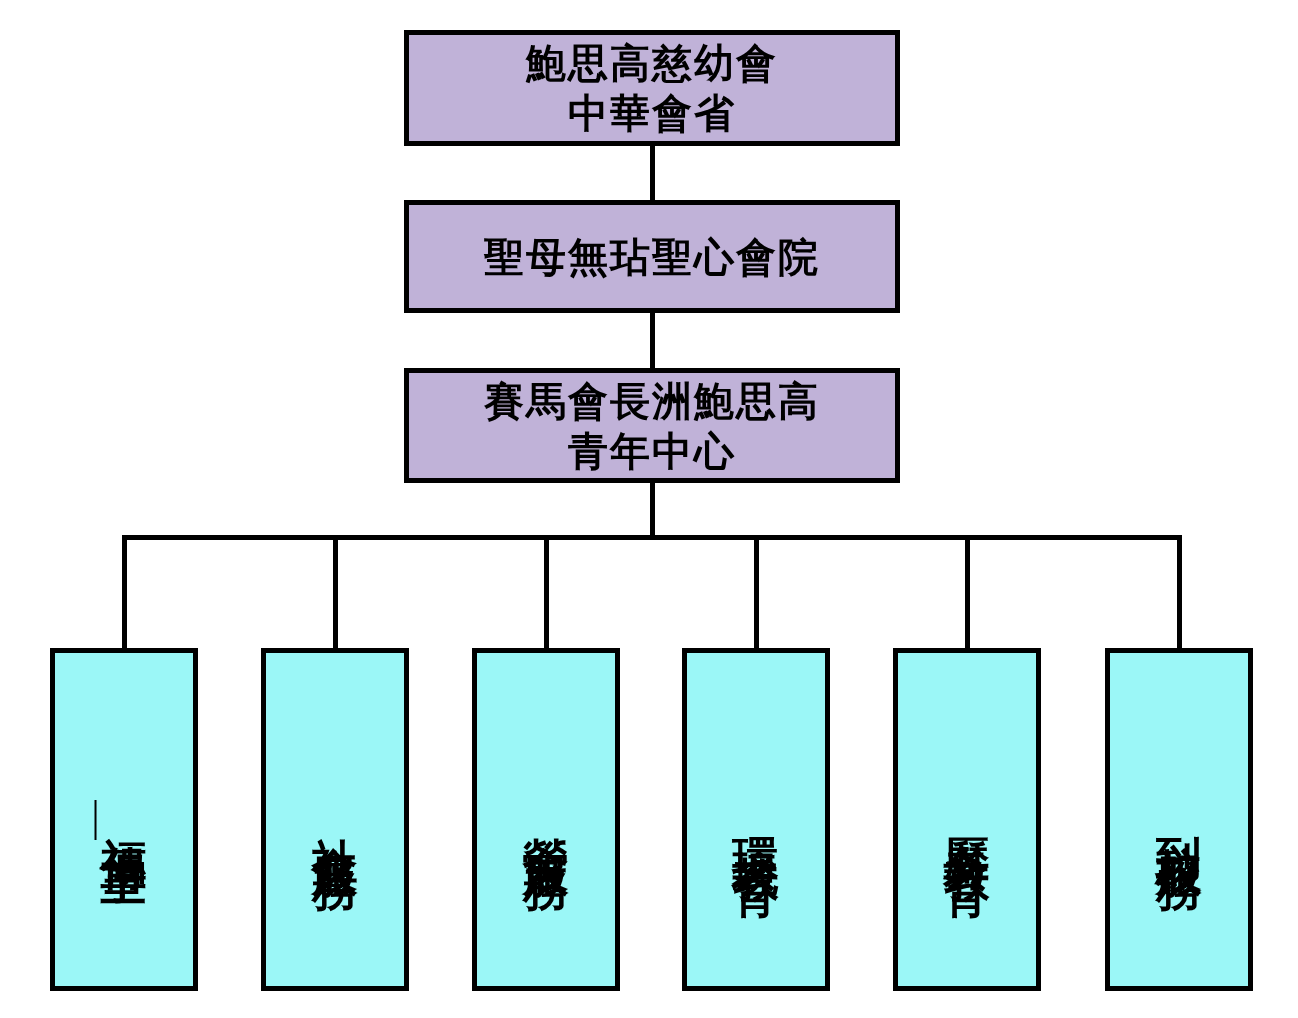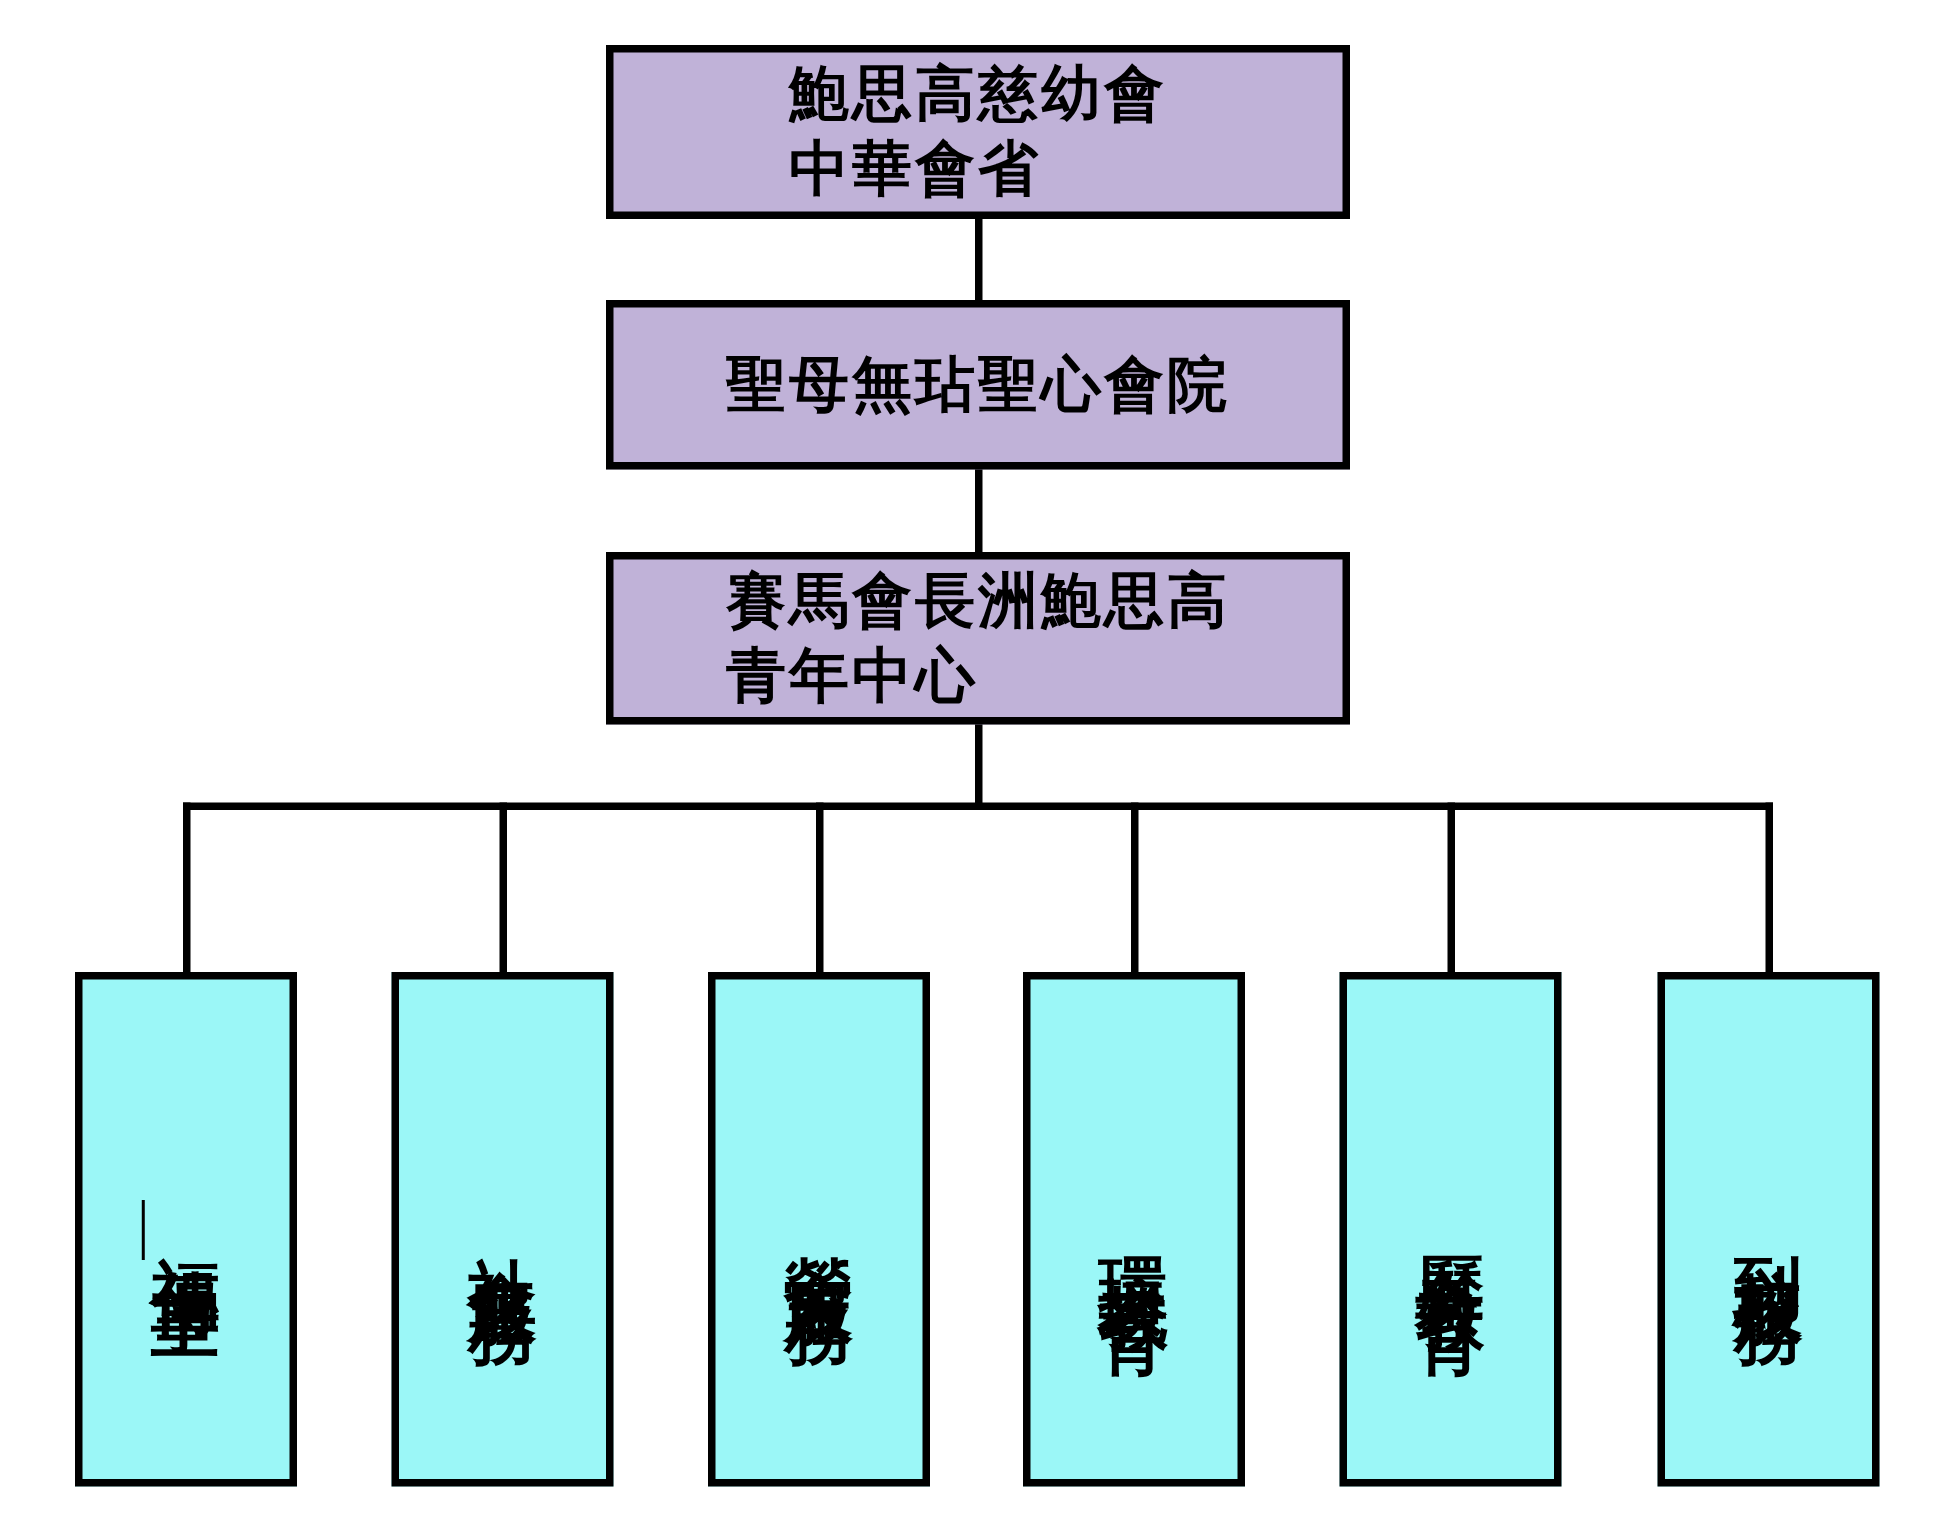--- a/index.html
+++ b/index.html
@@ -21,20 +21,21 @@
 
   
   .org-box {
     position: absolute;
     box-sizing: border-box;
     border: 5px solid #000000;
     background: #c0b2d8;
     display: flex;
     align-items: center;
     justify-content: center;
+    text-align: center;
     z-index: 3;
   }
   .org-box .box-text {
     font-family: "DejaVu Serif", "Liberation Serif", serif;
     font-weight: bold;
     font-size: 40px;
     line-height: 1.24;
     color: #000000;
     letter-spacing: 2px;
     white-space: pre-line;

